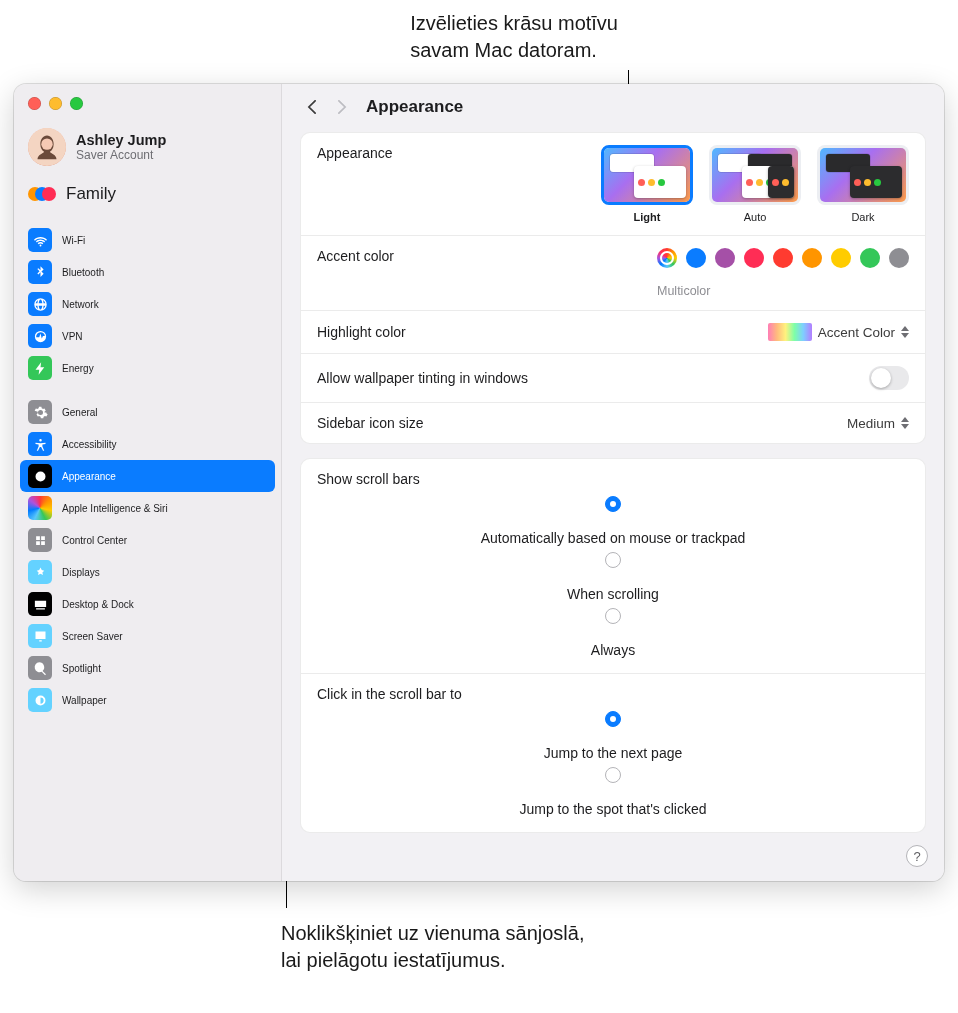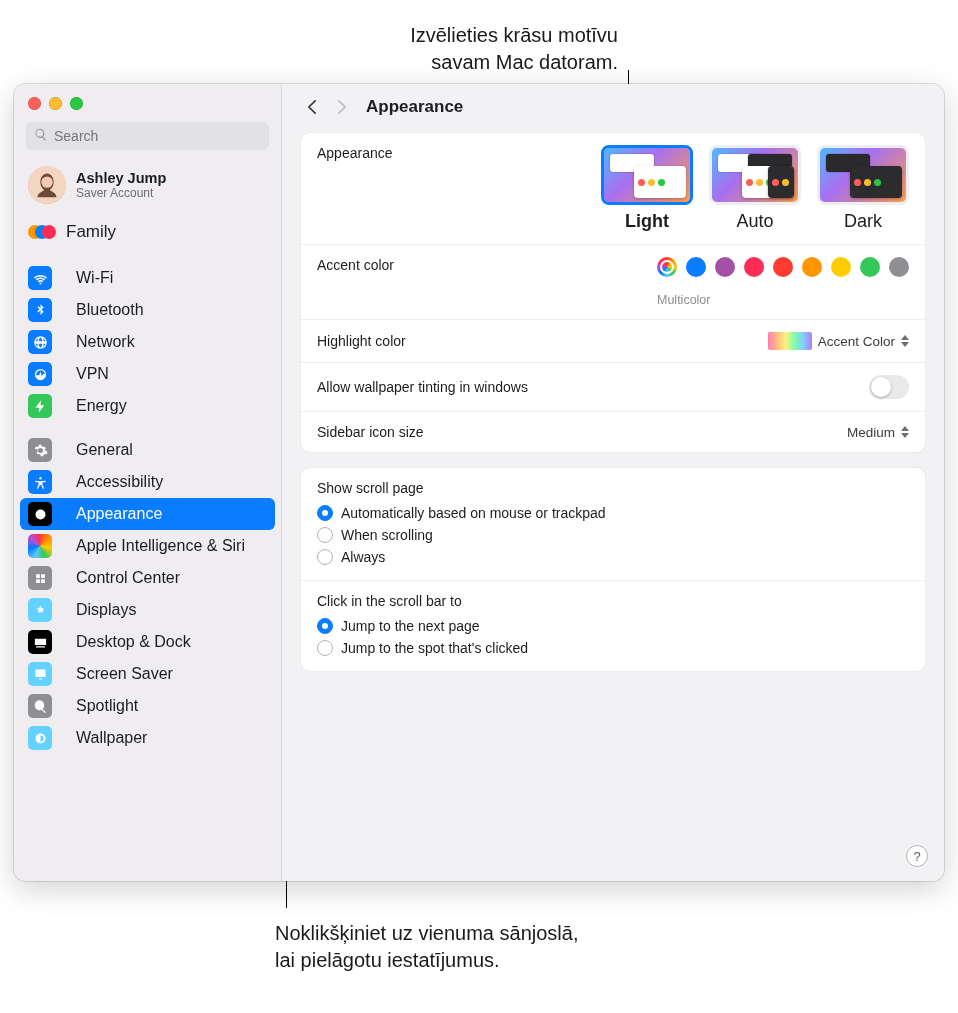--- a/index.html
+++ b/index.html
@@ -1,20 +1,20 @@
 <!DOCTYPE html>
 <html><head>
 <meta charset="utf-8">
 <style>
 * { box-sizing: border-box; margin: 0; padding: 0; }
 body { font-family: -apple-system, "Helvetica Neue", Arial, sans-serif; background: #fff; color: #1d1d1f; width: 958px; height: 1013px; overflow: hidden; }
 
 .callout { position: absolute; font-size: 20px; line-height: 1.35; color: #1a1a1a; }
-.callout.top { right: 340px; top: 10px; text-align: right; margin-top: 12px; }
-.callout.bottom { left: 275px; top: 920px; text-align: left; }
+.callout.top { right: 340px; top: 10px; text-align: left; }
+.callout.bottom { left: 281px; top: 920px; text-align: left; }
 .callout-line { position: absolute; background: #000; }
 
 .window {
   position: absolute; left: 14px; top: 84px; width: 930px; height: 797px;
   border-radius: 12px; background: #f2f2f4; box-shadow: 0 0 0 1px rgba(0,0,0,.12), 0 8px 30px rgba(0,0,0,.18);
   display: flex; overflow: hidden;
 }
 
 
 .titlebar { position: absolute; left: 0; top: 0; height: 38px; width: 100%; display: flex; align-items: center; }
@@ -30,21 +30,21 @@
 .account { display: flex; align-items: center; gap: 10px; padding: 6px 14px 8px; }
 .avatar { width: 38px; height: 38px; border-radius: 50%; background: linear-gradient(#f6c9b4,#e59a7f); display:flex; align-items:center; justify-content:center; overflow:hidden; }
 .avatar svg{width:100%;height:100%;}
 .acct-name { font-weight: 600; font-size: 14.5px; }
 .acct-sub { font-size: 12px; color: #6e6e73; }
 
 .family { display: flex; align-items: center; gap: 10px; padding: 6px 14px 10px; font-size: 17px; }
 .family .icon { width: 28px; height: 28px; display:flex; align-items:center; justify-content:center; }
 
 .sidebar-group { padding: 6px 6px; }
-.sidebar-item { display: flex; align-items: center; gap: 24px; padding: 4px 8px; border-radius: 6px; font-size: 16px; cursor: default; }
+.sidebar-item { display: flex; align-items: center; gap: 10px; padding: 4px 8px; border-radius: 6px; font-size: 10px; cursor: default; }
 .sidebar-item.selected { background: #0a7cff; color: #fff; }
 .sb-icon { width: 24px; height: 24px; border-radius: 5px; display: flex; align-items: center; justify-content: center; font-size: 13px; color: #fff; flex-shrink:0; }
 .sb-icon.gray{background:#8e8e93}.sb-icon.blue{background:#0a7cff}.sb-icon.green{background:#34c759}.sb-icon.black{background:#000}
 .sb-icon.rainbow{background:conic-gradient(#ff3b30,#ff9500,#ffcc00,#34c759,#5ac8fa,#007aff,#af52de,#ff2d55)}
 .sb-icon.lightblue{background:#64d2ff}
 .sb-icon svg{width:15px;height:15px;fill:#fff}
 
 .main { flex: 1; background: #f2f1f4; overflow: auto; }
 .main-header { display: flex; align-items: center; gap: 6px; padding: 12px 18px 8px; }
 .nav-arrow { width: 24px; height: 22px; display:flex; align-items:center; justify-content:center; color:#3c3c3c; }
@@ -63,21 +63,21 @@
 .theme-options { display: flex; gap: 16px; }
 .theme-opt { text-align: center; cursor: pointer; }
 .thumb { width: 92px; height: 60px; border-radius: 8px; border: 3px solid transparent; position:relative; overflow:hidden; background:#eceef2; }
 .theme-opt.selected .thumb { border-color: #0a7cff; }
 .thumb .wp{position:absolute;inset:0;background:linear-gradient(135deg,#4fb8ff 0%,#a86ff0 40%,#ff9c4a 100%)}
 .thumb .win{position:absolute;left:6px;top:6px;width:44px;height:18px;background:#fff;border-radius:3px;box-shadow:0 0 0 .5px rgba(0,0,0,.2)}
 .thumb .win.dark{background:#2a2a2c}
 .thumb .panel2{position:absolute;right:4px;bottom:4px;width:52px;height:32px;background:#fff;border-radius:4px;box-shadow:0 1px 3px rgba(0,0,0,.3);display:flex;align-items:center;padding:4px;gap:3px}
 .thumb .panel2.dark{background:#2c2c2e}
 .thumb .panel2 span{width:7px;height:7px;border-radius:50%}
-.tlabel { font-size: 18px; margin-top: 6px; }
+.tlabel { font-size: 11px; margin-top: 6px; }
 .theme-opt.selected .tlabel { font-weight: 600; }
 
 .accent-row { align-items: flex-start; }
 .swatches { display: flex; gap: 9px; }
 .swatch { width: 20px; height: 20px; border-radius: 50%; cursor: pointer; position:relative; }
 .swatch.selected::after { content:''; position:absolute; inset:3px; border-radius:50%; background:#fff; }
 .swatch.selected::before { content:''; position:absolute; inset:5px; border-radius:50%; background:inherit; z-index:1; }
 .swatch.multi{background:conic-gradient(#ff3b30,#ff9500,#ffcc00,#34c759,#5ac8fa,#007aff,#af52de,#ff2d55,#ff3b30)}
 
 .hlswatch { width: 44px; height: 18px; border-radius: 2px; background: linear-gradient(90deg,#ff7eb6,#ffba7e,#fff27e,#7effa7,#7ecfff,#b37eff); }
@@ -85,21 +85,21 @@
 .popup { display:flex; align-items:center; gap:4px; }
 .popup .chev { display:flex; flex-direction:column; line-height:0; }
 .popup .chev svg{width:8px;height:6px;fill:#6e6e73}
 
 .toggle { width: 40px; height: 24px; background: #e9e9eb; border-radius: 12px; position: relative; }
 .toggle .knob { position: absolute; left: 2px; top: 2px; width: 20px; height: 20px; background: #fff; border-radius: 50%; box-shadow: 0 1px 3px rgba(0,0,0,.3); }
 
 .radio-section { padding: 12px 16px; }
 .radio-section.border { border-top: 1px solid rgba(0,0,0,.08); }
 .rs-title { font-size: 14px; margin-bottom: 6px; }
-.radio-opt { display: flex; align-items: center; gap: 8px; padding: 3px 0; font-size: 14px; cursor:pointer; }
+.radio-opt { display: flex; align-items: center; gap: 18px; padding: 3px 0; font-size: 14px; cursor:pointer;flex-direction:column; }
 .radio { width: 16px; height: 16px; border-radius: 50%; border: 1px solid #b4b4b8; background: #fff; position: relative; flex-shrink:0; }
 .radio.checked { border-color: #0a7cff; background: #0a7cff; }
 .radio.checked::after { content:''; position:absolute; inset:4px; background:#fff; border-radius:50%; }
 
 .help { position: absolute; right: 16px; bottom: 14px; width: 22px; height: 22px; border-radius: 50%; border: 1px solid #b4b4b8; background:#fff; display:flex; align-items:center; justify-content:center; font-size:13px; color:#5e5e62; }
 </style>
 </head>
 <body>
 
 <div class="callout top" style="white-space: pre-line;">Izvēlieties krāsu motīvu
@@ -112,28 +112,20 @@
 <div class="window">
   <div class="titlebar">
     <div class="traffic">
       <div class="dot red"></div>
       <div class="dot yellow"></div>
       <div class="dot green"></div>
     </div>
   </div>
 
   <div class="sidebar">
-    <div class="search">
-      <span class="sicon">
-        <svg viewBox="0 0 24 24" width="14" height="14" fill="currentColor">
-            <path d="M10 2a8 8 0 015.3 13.9l5.4 5.4-1.4 1.4-5.4-5.4A8 8 0 1110 2zm0 2a6 6 0 100 12 6 6 0 000-12z"></path>
-          </svg>
-      </span>
-      <input type="text" placeholder="Search" style="">
-    </div>
 
     <div class="account">
       <div class="avatar">
         <svg viewBox="0 0 40 40">
             <circle cx="20" cy="20" r="20" fill="#f4d5c2"></circle>
             <path d="M20 8c-4 0-7 4-7 9 0 4 2 7 4 8-1 2-7 3-7 8h20c0-5-6-6-7-8 2-1 4-4 4-8 0-5-3-9-7-9z" fill="#6b4a3a"></path>
             <circle cx="20" cy="17" r="6" fill="#f6c9b4"></circle>
           </svg>
       </div>
       <div>
@@ -397,21 +389,21 @@
               <svg viewBox="0 0 8 6">
                 <path d="M4 6L0 1h8z"></path>
               </svg>
             </span>
         </div>
       </div>
     </div>
 
     <div class="panel">
       <div class="radio-section">
-        <div class="rs-title">Show scroll page</div>
+        <div class="rs-title">Show scroll bars</div>
         <div id="scrollbar-opts">
             <div class="radio-opt">
               <div class="radio checked"></div>
               <span>Automatically based on mouse or trackpad</span>
             </div>
             <div class="radio-opt">
               <div class="radio"></div>
               <span>When scrolling</span>
             </div>
             <div class="radio-opt">

